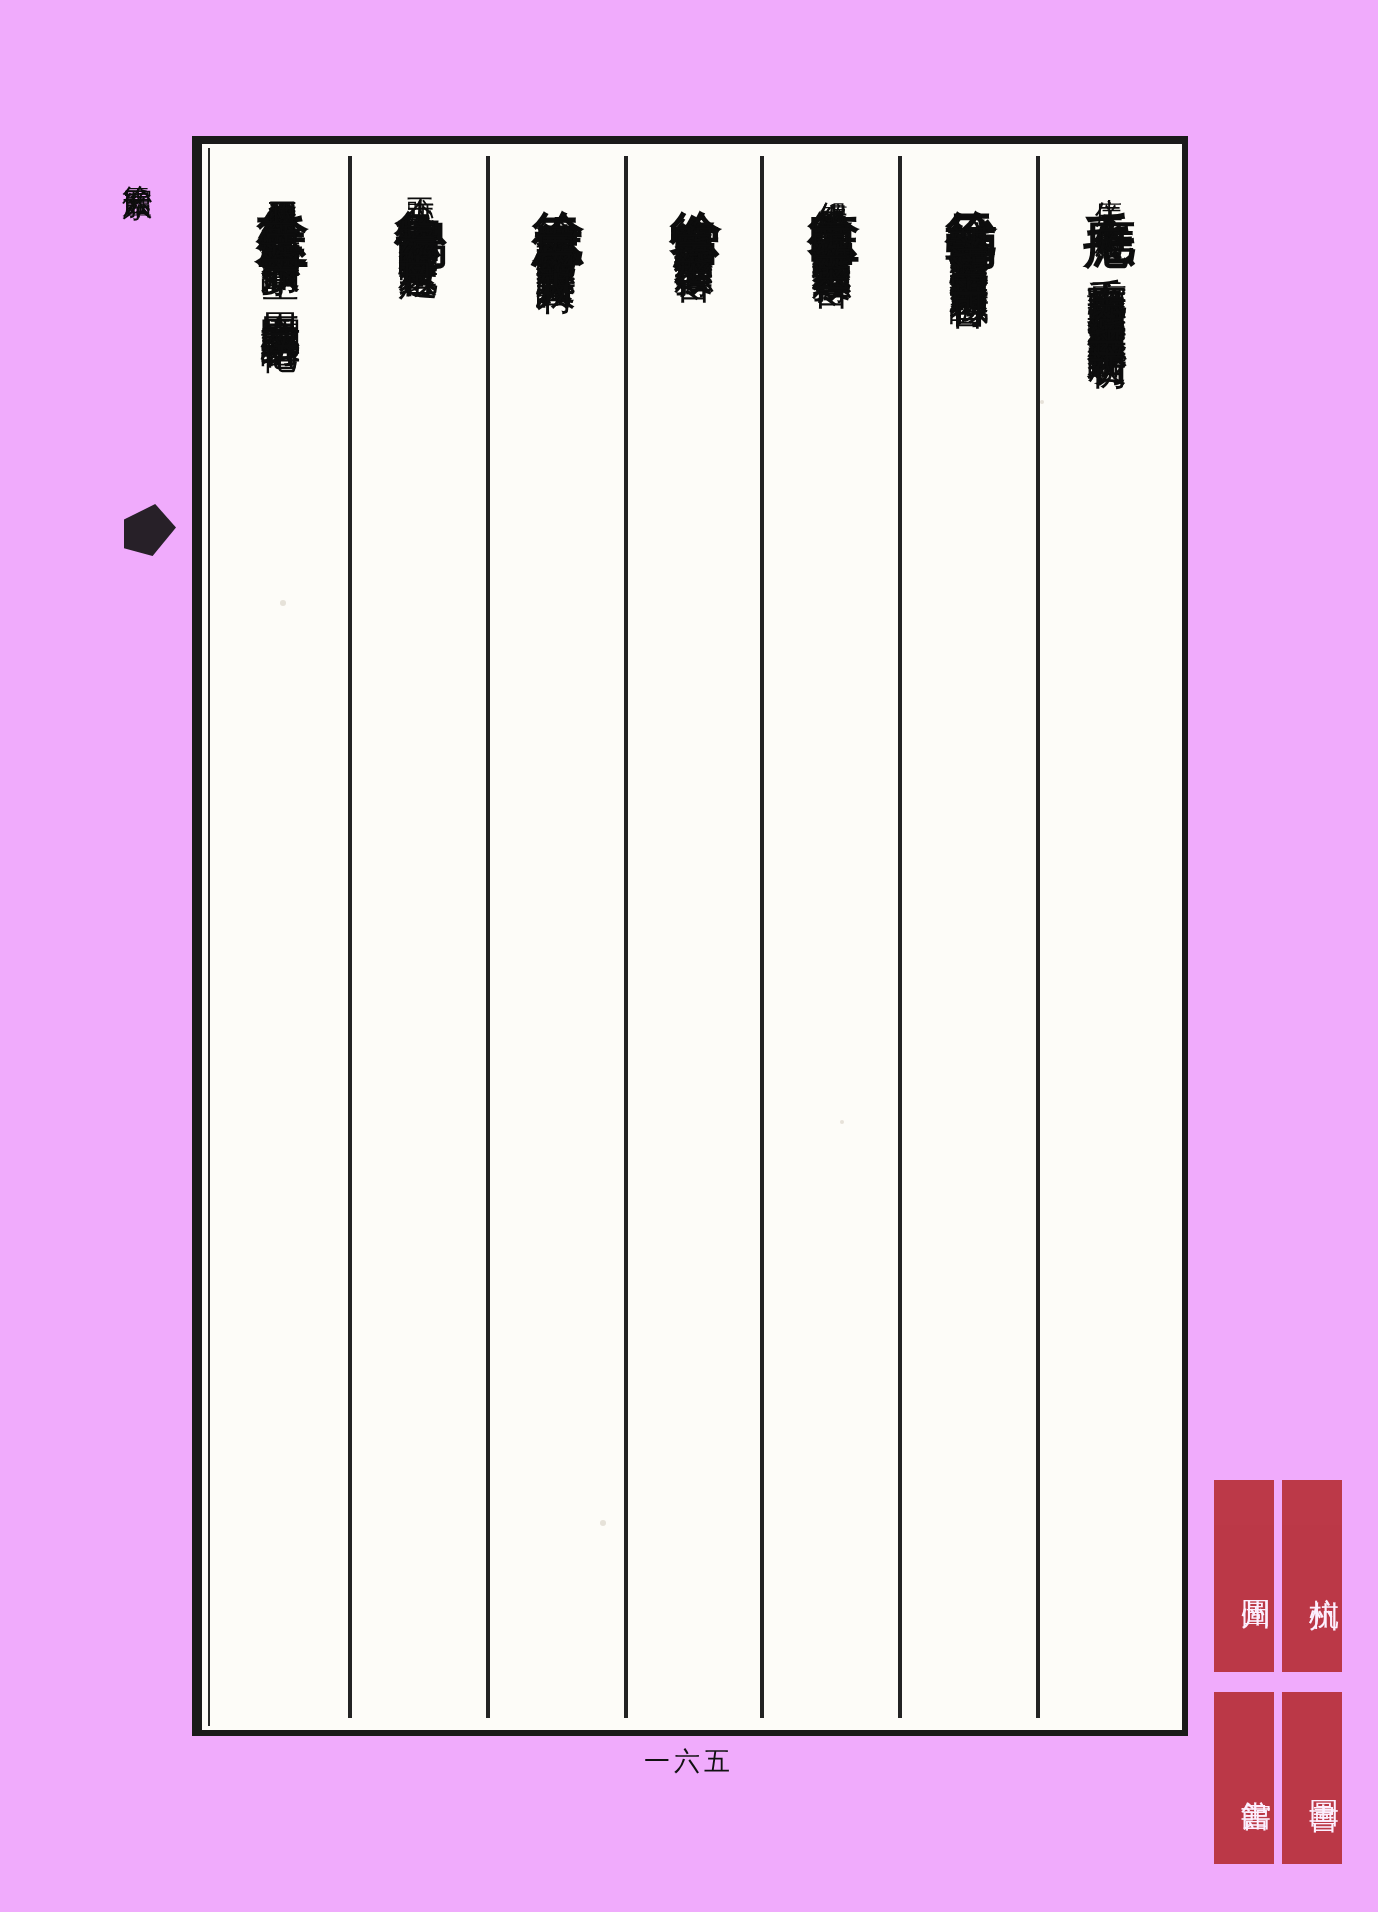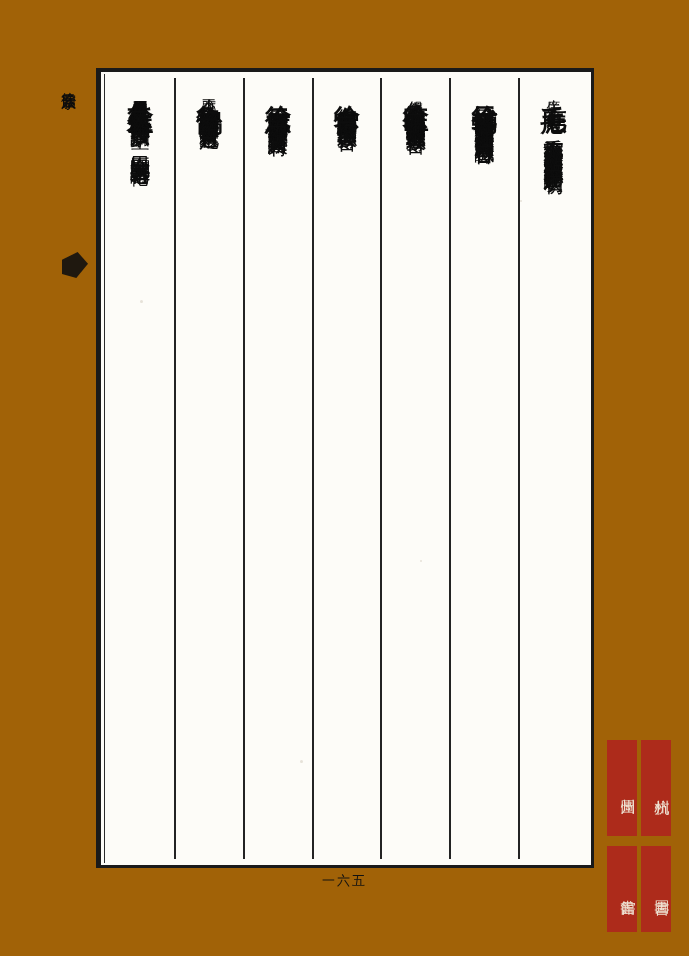--- a/index.html
+++ b/index.html
@@ -14,21 +14,21 @@
     overflow: hidden;
     position: relative;
   }
 
   
   #scan {
     position: absolute;
     left: 0; top: 0;
     width: 689px;
     height: 956px;
-    background: #a16207;
+    background: #f0abfc;
   }
 
   
   #block {
     position: absolute;
     left: 96px;
     top: 68px;
     width: 498px;
     height: 800px;
     border-left: 5px solid #1a1a1a;

